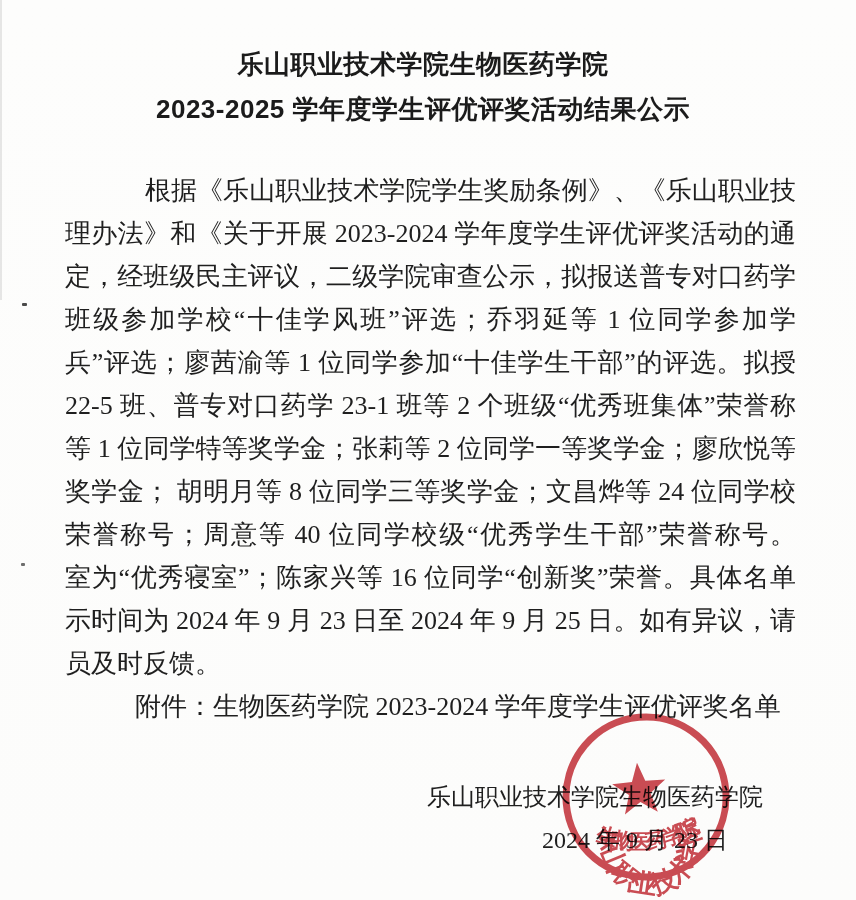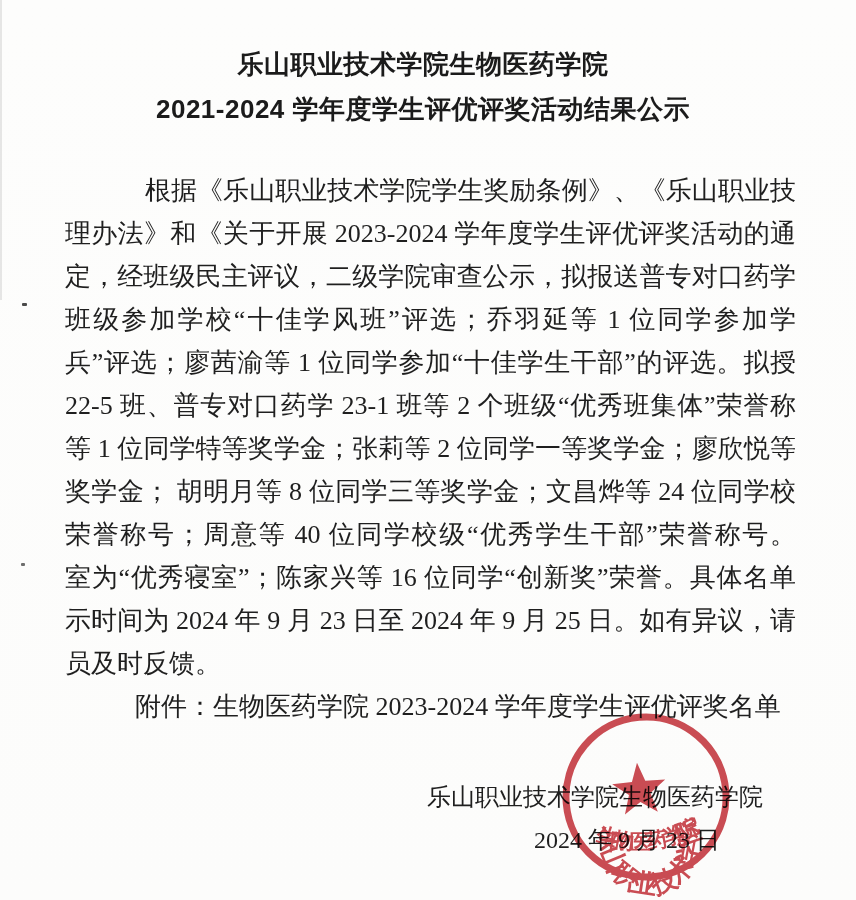--- a/index.html
+++ b/index.html
@@ -52,21 +52,21 @@
   }
   .body-line.first { padding-left: 80px; }
   .body-line.short { text-align: right; text-align-last: left; }
   .body-line.attachment { padding-left: 70px; text-align: center; text-align-last: left; }
 
   .signature {
     position: absolute; top: 781px; right: 93px;
     font-size: 24px; color: #1f1f1f; white-space: nowrap;
   }
   .sign-date {
-    position: absolute; top: 824px; right: 136px;
+    position: absolute; top: 824px; right: 128px;
     font-size: 24px; color: #1f1f1f; white-space: nowrap;
   }
 
   .seal {
     position: absolute; left: 556px; top: 707px;
     width: 190px; height: 190px;
     mix-blend-mode: multiply;
     opacity: 0.88;
   }
   .seal text { font-family: "Liberation Sans", "DejaVu Sans", sans-serif; }
@@ -75,21 +75,21 @@
 <body>
 
 <div class="page">
 
   <div class="scan-edge"></div>
   <div class="speck speck-1"></div>
   <div class="speck speck-2"></div>
 
   <div class="title-block">
     <div>乐山职业技术学院生物医药学院</div>
-    <div>2021-2024 学年度学生评优评奖活动结果公示</div>
+    <div>2023-2025 学年度学生评优评奖活动结果公示</div>
   </div>
 
   <div class="body-block">
     <div class="body-line first">根据《乐山职业技术学院学生奖励条例》、《乐山职业技术学院奖学金管</div>
     <div class="body-line">理办法》和《关于开展 2023-2024 学年度学生评优评奖活动的通知》的相关规</div>
     <div class="body-line">定，经班级民主评议，二级学院审查公示，拟报送普专对口药学 22-1 班等 1 个</div>
     <div class="body-line">班级参加学校“十佳学风班”评选；乔羽延等 1 位同学参加学校“十佳学习标</div>
     <div class="body-line">兵”评选；廖茜渝等 1 位同学参加“十佳学生干部”的评选。拟授予普专药学</div>
     <div class="body-line">22-5 班、普专对口药学 23-1 班等 2 个班级“优秀班集体”荣誉称号；周蕾蕾</div>
     <div class="body-line">等 1 位同学特等奖学金；张莉等 2 位同学一等奖学金；廖欣悦等 4 位同学二等</div>

